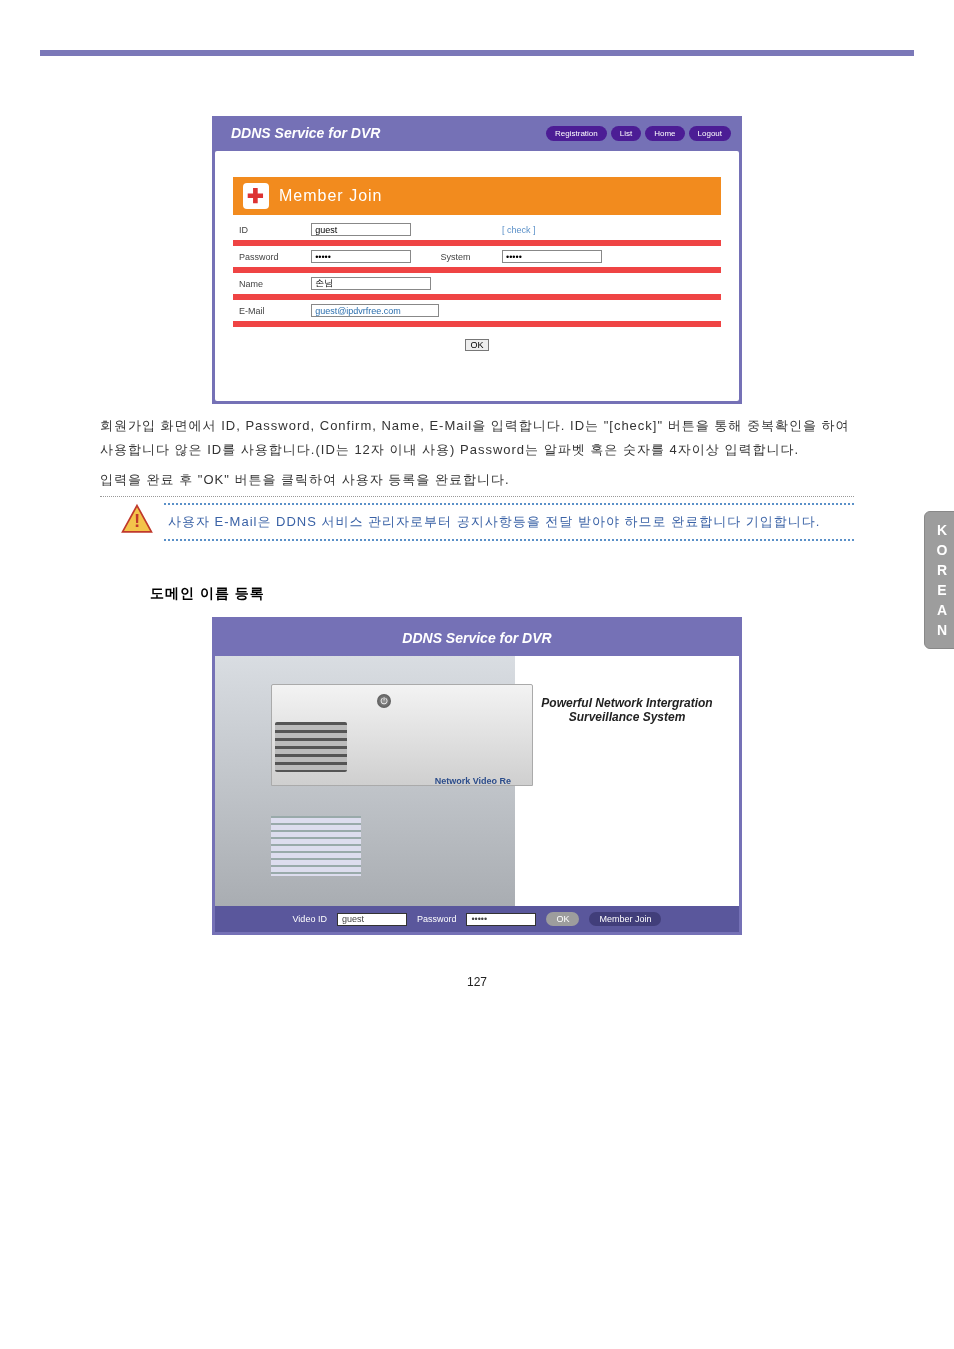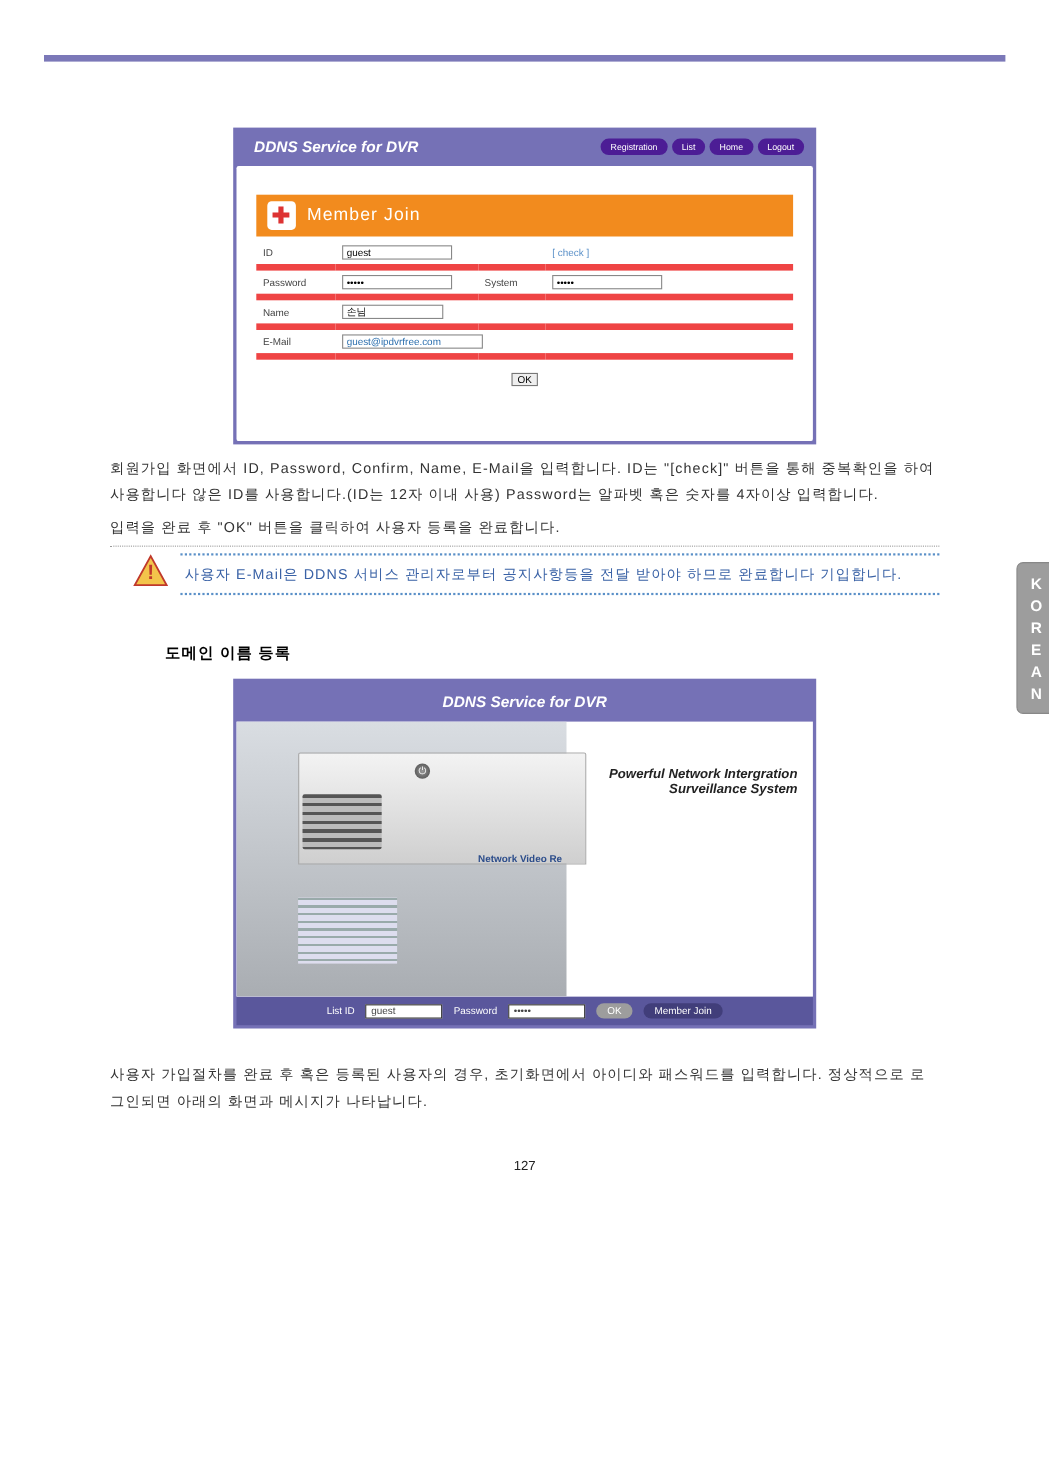--- a/index.html
+++ b/index.html
@@ -221,21 +221,21 @@
   .dvr-caption{
     position:absolute;
     right:4px; bottom:120px;
     font-size:9px;
     color:#2c4d8b;
     font-weight:bold;
   }
   .shot2-right{
     flex:1;
     padding:40px 14px 0 14px;
-    text-align:right;
+    text-align:center;
   }
   .shot2-right .line{
     font-weight:bold;
     font-style:italic;
     font-size:12px;
     color:#222;
   }
   .shot2-footer{
     background:#5a579c;
     padding:6px 8px;
@@ -316,21 +316,21 @@
           <td style="text-align:left;color:#5a90c8;width:200px"><span>[ check ]</span></td>
         </tr>
         <tr>
           <td class="mj-label">Password</td>
           <td><input class="mj-input" style="width: 100px;" value="•••••"></td>
           <td class="mj-label" style="width:46px">System</td>
           <td><input class="mj-input" style="width: 100px;" value="•••••"></td>
         </tr>
         <tr>
           <td class="mj-label">Name</td>
-          <td colspan="3"><input class="mj-input" style="width: 92px;" value="손님"></td>
+          <td colspan="3"><input class="mj-input" style="width: 120px;" value="손님"></td>
         </tr>
         <tr>
           <td class="mj-label">E-Mail</td>
           <td colspan="3"><input class="mj-input" style="width: 128px; color: rgb(44, 111, 174);" value="guest@ipdvrfree.com"></td>
         </tr>
       </tbody>
         </table>
       <span class="mj-ok">OK</span>
     </div>
   </div>
@@ -359,25 +359,24 @@
         <div class="dvr-slots2"></div>
         <div class="dvr-knob">⏻</div>
         <div class="dvr-caption">Network Video Re</div>
       </div>
       <div class="shot2-right">
         <div class="line">Powerful Network Intergration</div>
         <div class="line">Surveillance System</div>
       </div>
     </div>
     <div class="shot2-footer">
-      <span>List ID</span>
+      <span>Video ID</span>
       <input class="field" style="width: 70px;" value="guest">
       <span>Password</span>
       <input class="field" style="width: 70px;" value="•••••">
       <span class="okbtn">OK</span>
       <span class="mjbtn">Member Join</span>
     </div>
   </div>
 
-  <div class="para narrow" style="margin-top:30px">사용자 가입절차를 완료 후 혹은 등록된 사용자의 경우, 초기화면에서 아이디와 패스워드를 입력합니다. 정상적으로 로그인되면 아래의 화면과 메시지가 나타납니다.</div>
 
   <div class="pagenum">127</div>
 </div>
 
 </body></html>

